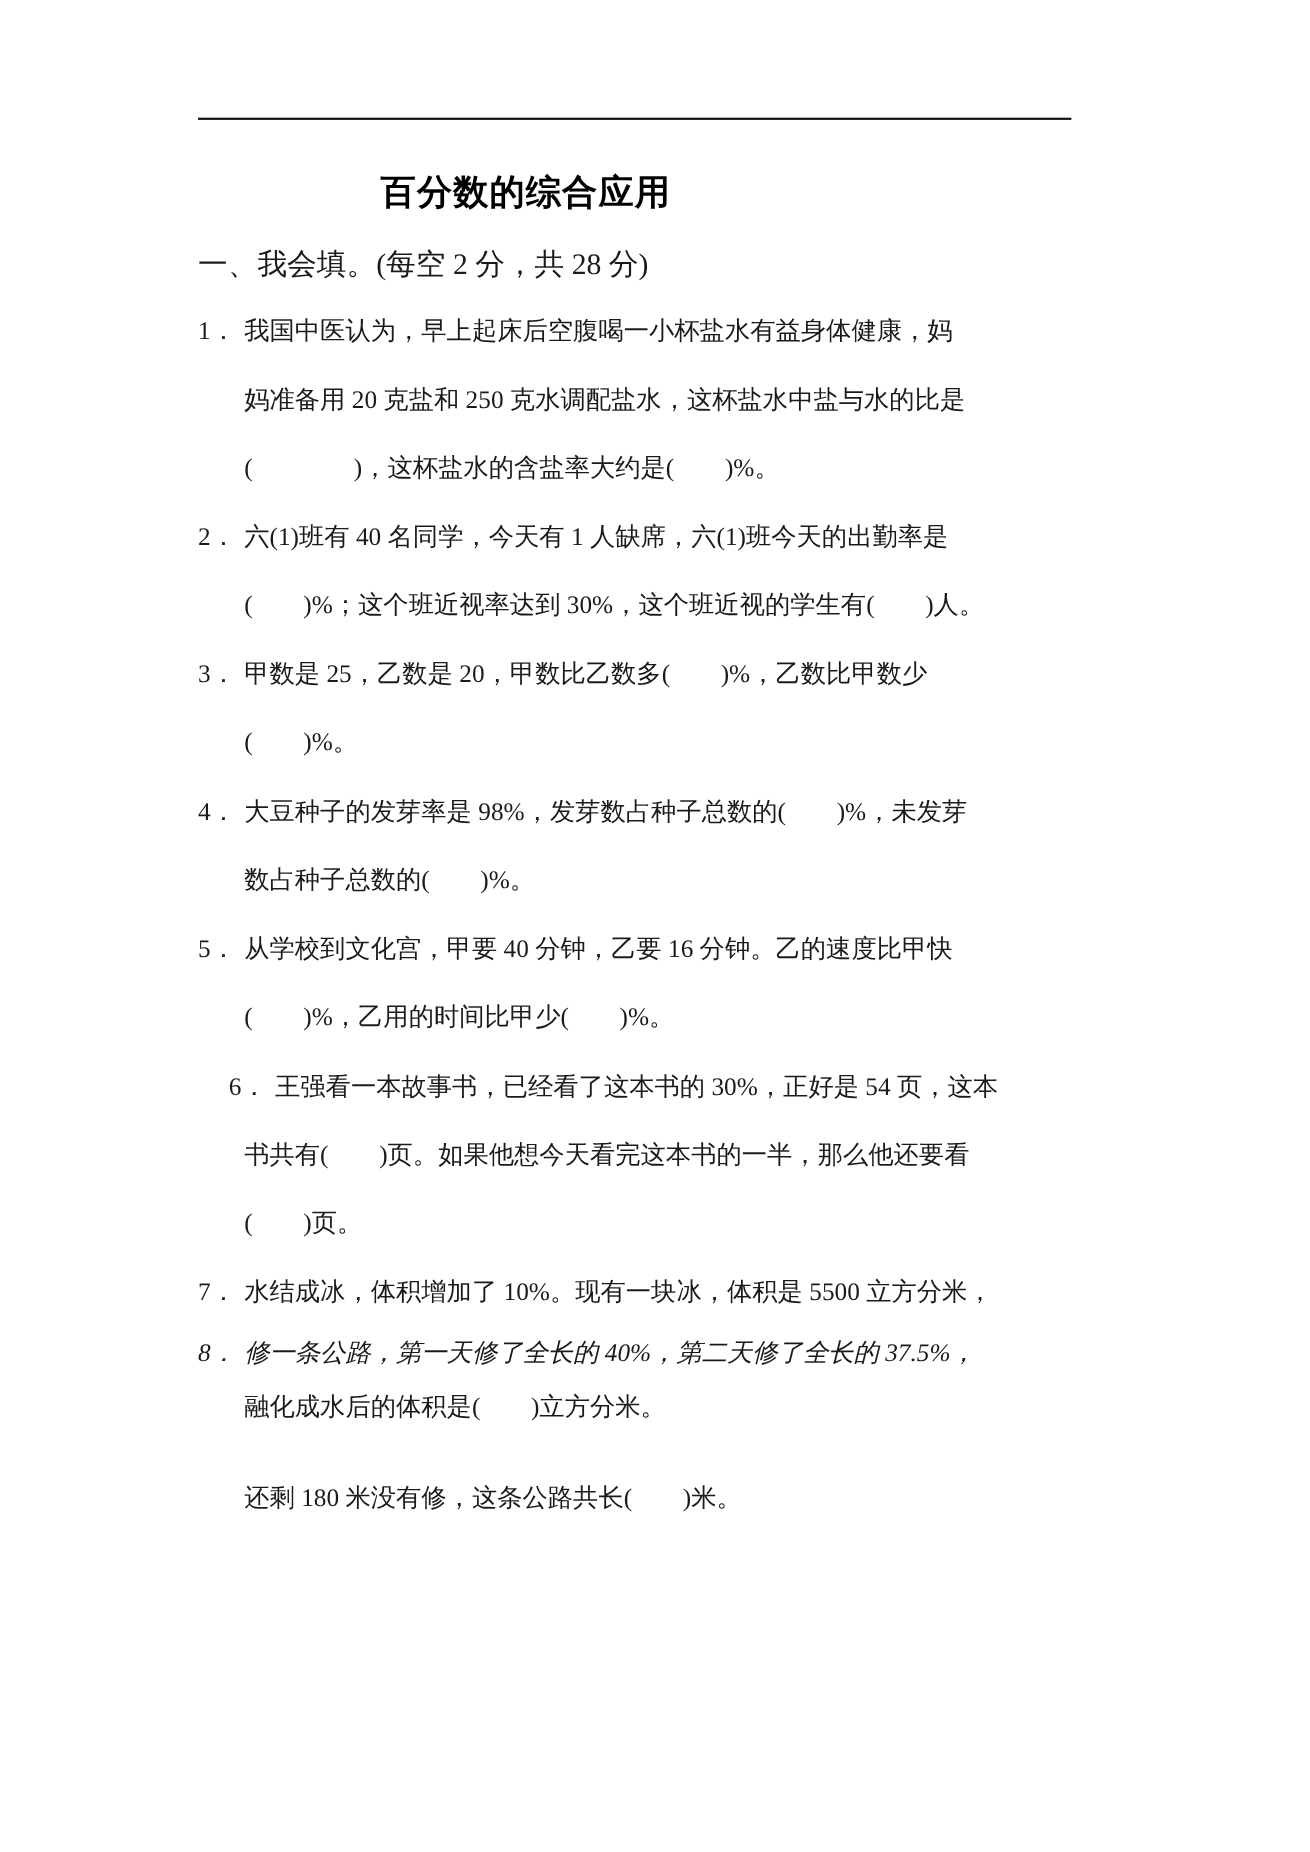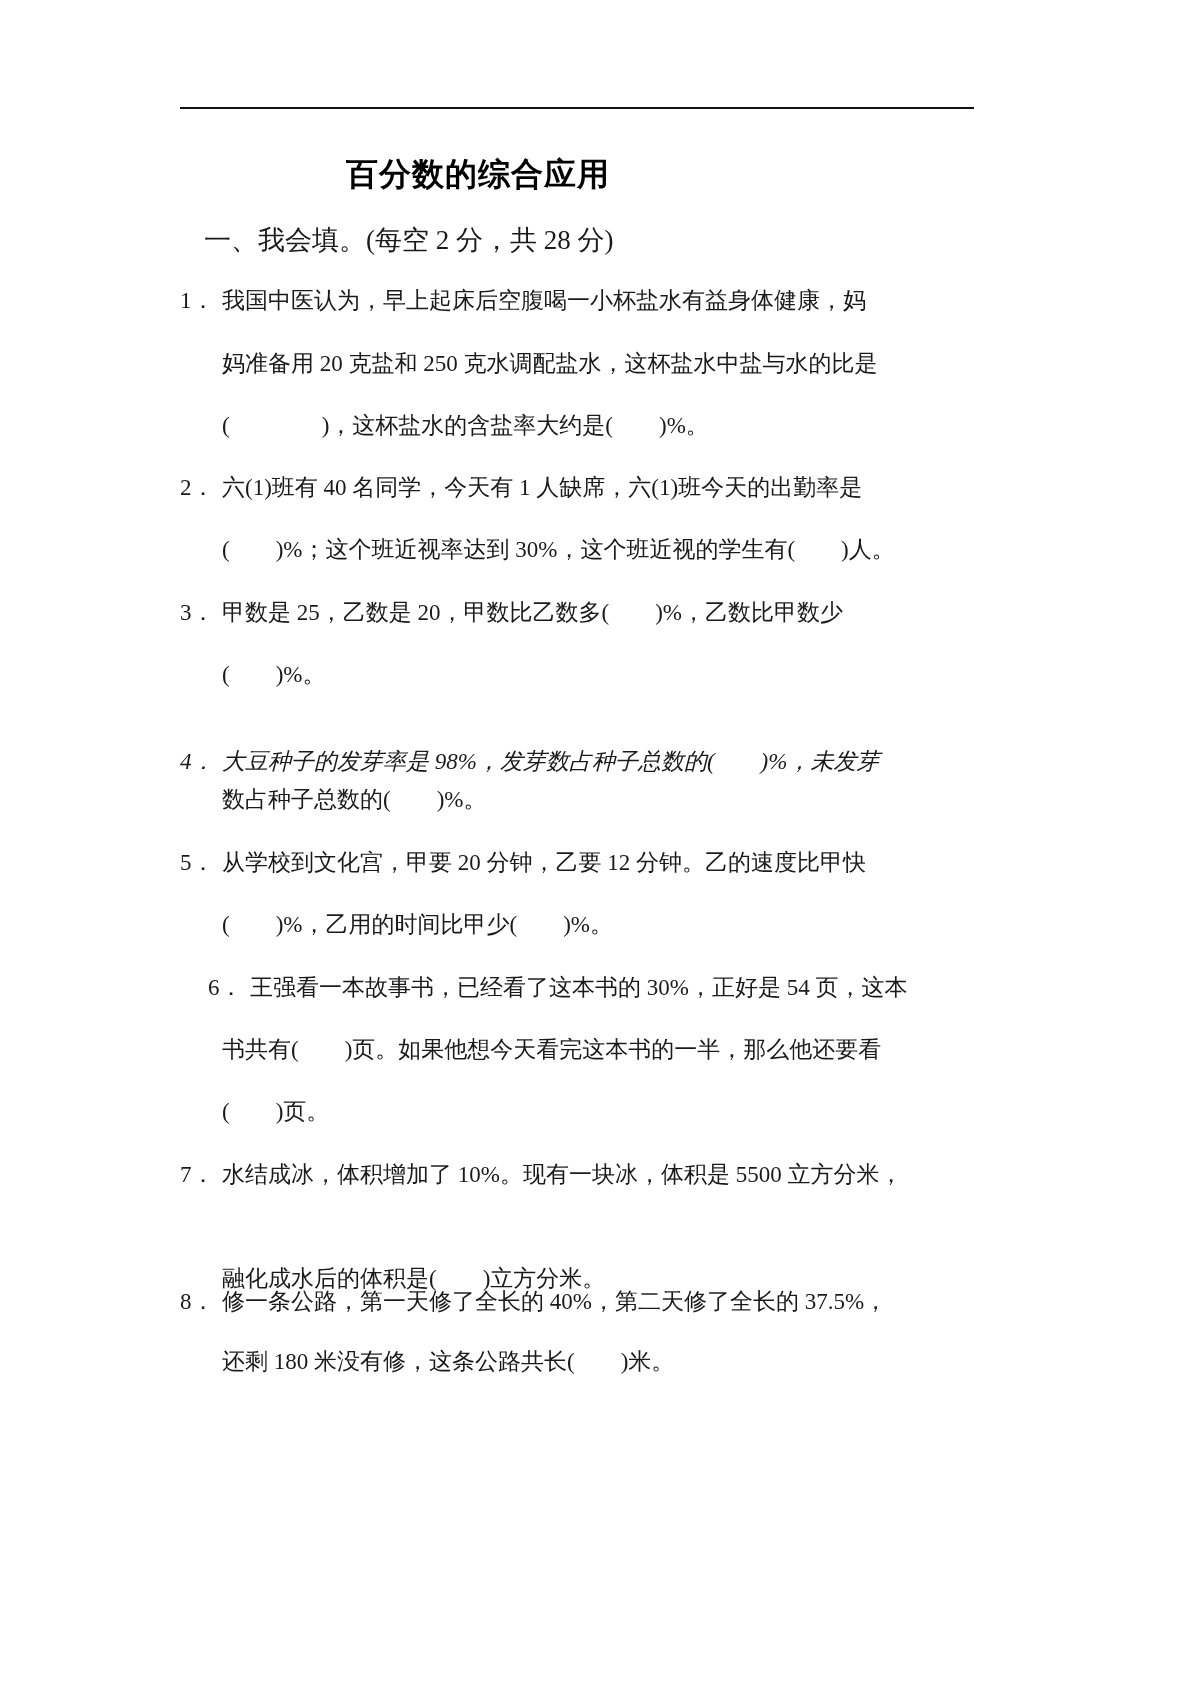--- a/index.html
+++ b/index.html
@@ -36,21 +36,20 @@
       color: #000;
       line-height: 40px;
     }
     .section-heading {
       position: absolute;
       left: 180px;
       top: 222px;
       font-size: 27px;
       line-height: 36px;
       white-space: nowrap;
-      margin-left: 24px;
     }
     .line {
       position: absolute;
       font-size: 23px;
       line-height: 36px;
       white-space: nowrap;
     }
     .num {
       display: inline-block;
       width: 42px;
@@ -76,37 +75,37 @@
 <div class="line first" style="top:470px;">
   <span class="num">2．</span><span>六(1)班有 40 名同学，今天有 1 人缺席，六(1)班今天的出勤率是</span>
 </div>
 <div class="line cont" style="top:532px;">(　　)%；这个班近视率达到 30%，这个班近视的学生有(　　)人。</div>
 
 <div class="line first" style="top:595px;">
   <span class="num">3．</span><span>甲数是 25，乙数是 20，甲数比乙数多(　　)%，乙数比甲数少</span>
 </div>
 <div class="line cont" style="top:657px;">(　　)%。</div>
 
-<div class="line first" style="top:744px;font-style:italic;">
+<div class="line first" style="top:720px;">
   <span class="num">4．</span><span>大豆种子的发芽率是 98%，发芽数占种子总数的(　　)%，未发芽</span>
 </div>
 <div class="line cont" style="top:782px;">数占种子总数的(　　)%。</div>
 
 <div class="line first" style="top:845px;">
-  <span class="num">5．</span><span>从学校到文化宫，甲要 20 分钟，乙要 12 分钟。乙的速度比甲快</span>
+  <span class="num">5．</span><span>从学校到文化宫，甲要 40 分钟，乙要 16 分钟。乙的速度比甲快</span>
 </div>
 <div class="line cont" style="top:907px;">(　　)%，乙用的时间比甲少(　　)%。</div>
 
 <div class="line first" style="top:970px;margin-left:28px;">
   <span class="num">6．</span><span>王强看一本故事书，已经看了这本书的 30%，正好是 54 页，这本</span>
 </div>
 <div class="line cont" style="top:1032px;">书共有(　　)页。如果他想今天看完这本书的一半，那么他还要看</div>
 <div class="line cont" style="top:1094px;">(　　)页。</div>
 
 <div class="line first" style="top:1157px;">
   <span class="num">7．</span><span>水结成冰，体积增加了 10%。现有一块冰，体积是 5500 立方分米，</span>
 </div>
 <div class="line cont" style="top:1220px;margin-top:41px;">融化成水后的体积是(　　)立方分米。</div>
 
-<div class="line first" style="top:1284px;">
+<div class="line first" style="top:1212px;font-style:italic;">
   <span class="num">8．</span><span>修一条公路，第一天修了全长的 40%，第二天修了全长的 37.5%，</span>
 </div>
 <div class="line cont" style="top:1344px;">还剩 180 米没有修，这条公路共长(　　)米。</div>
 
 </body></html>

